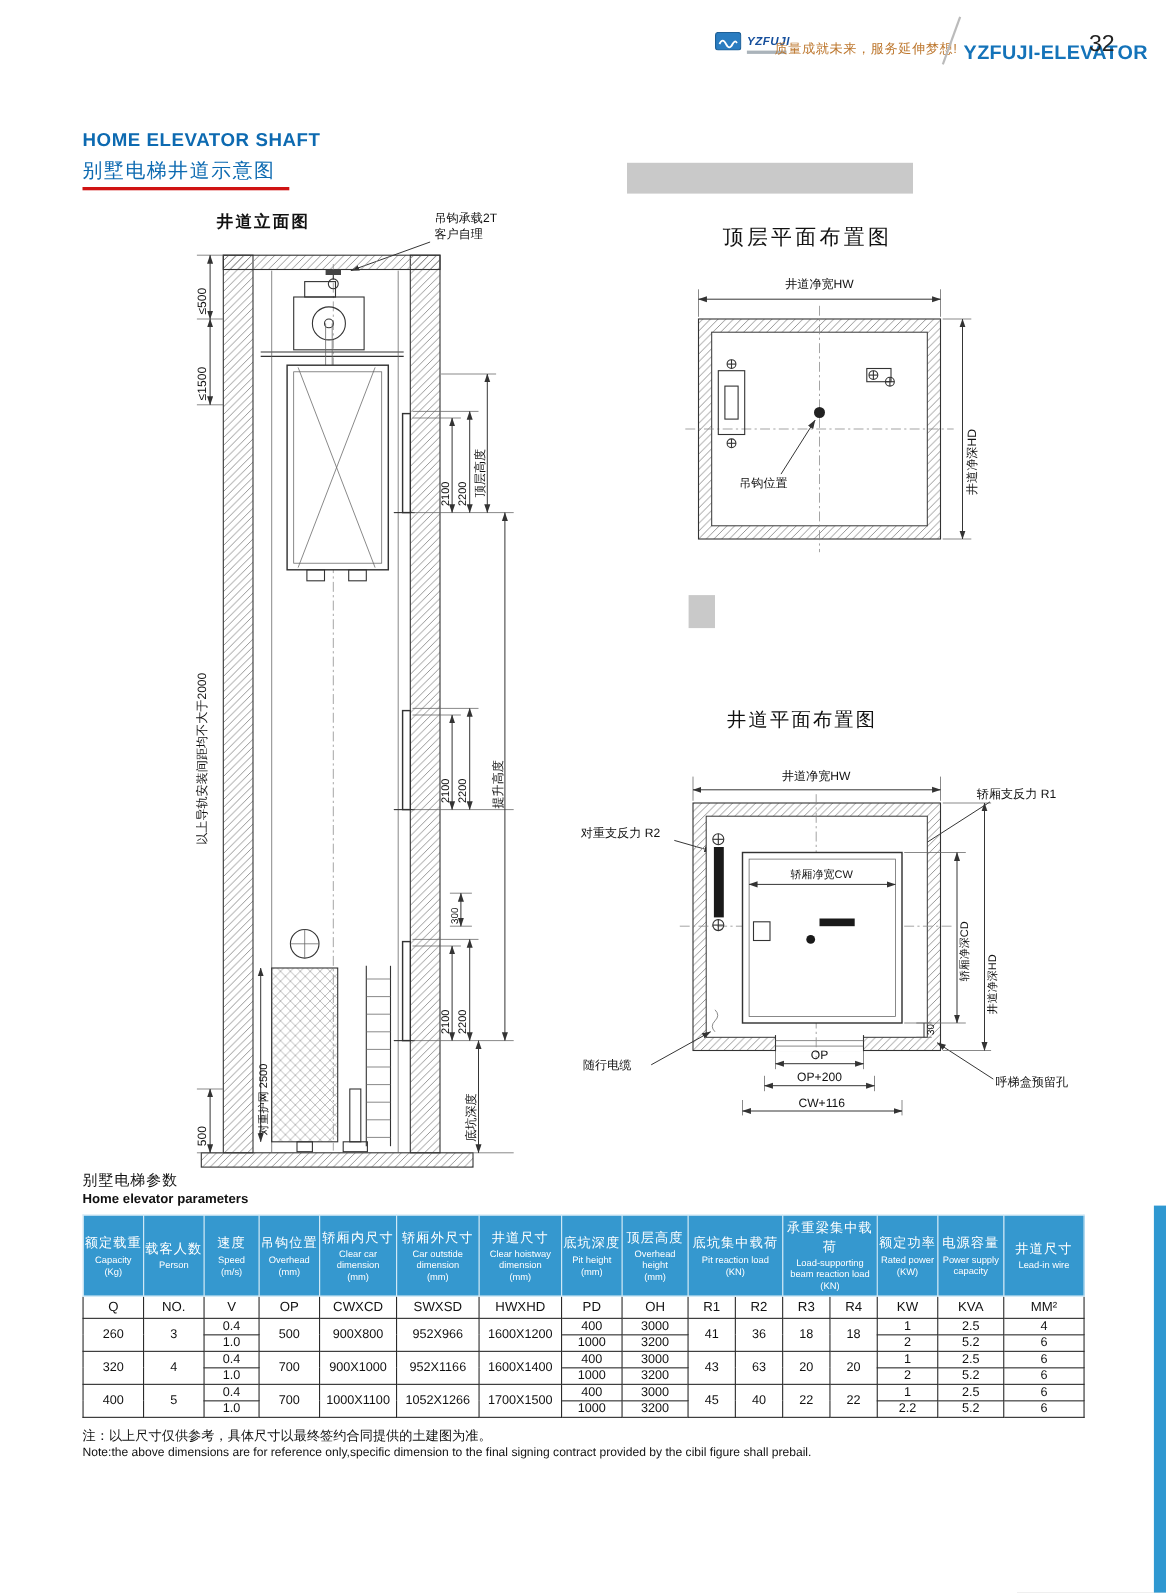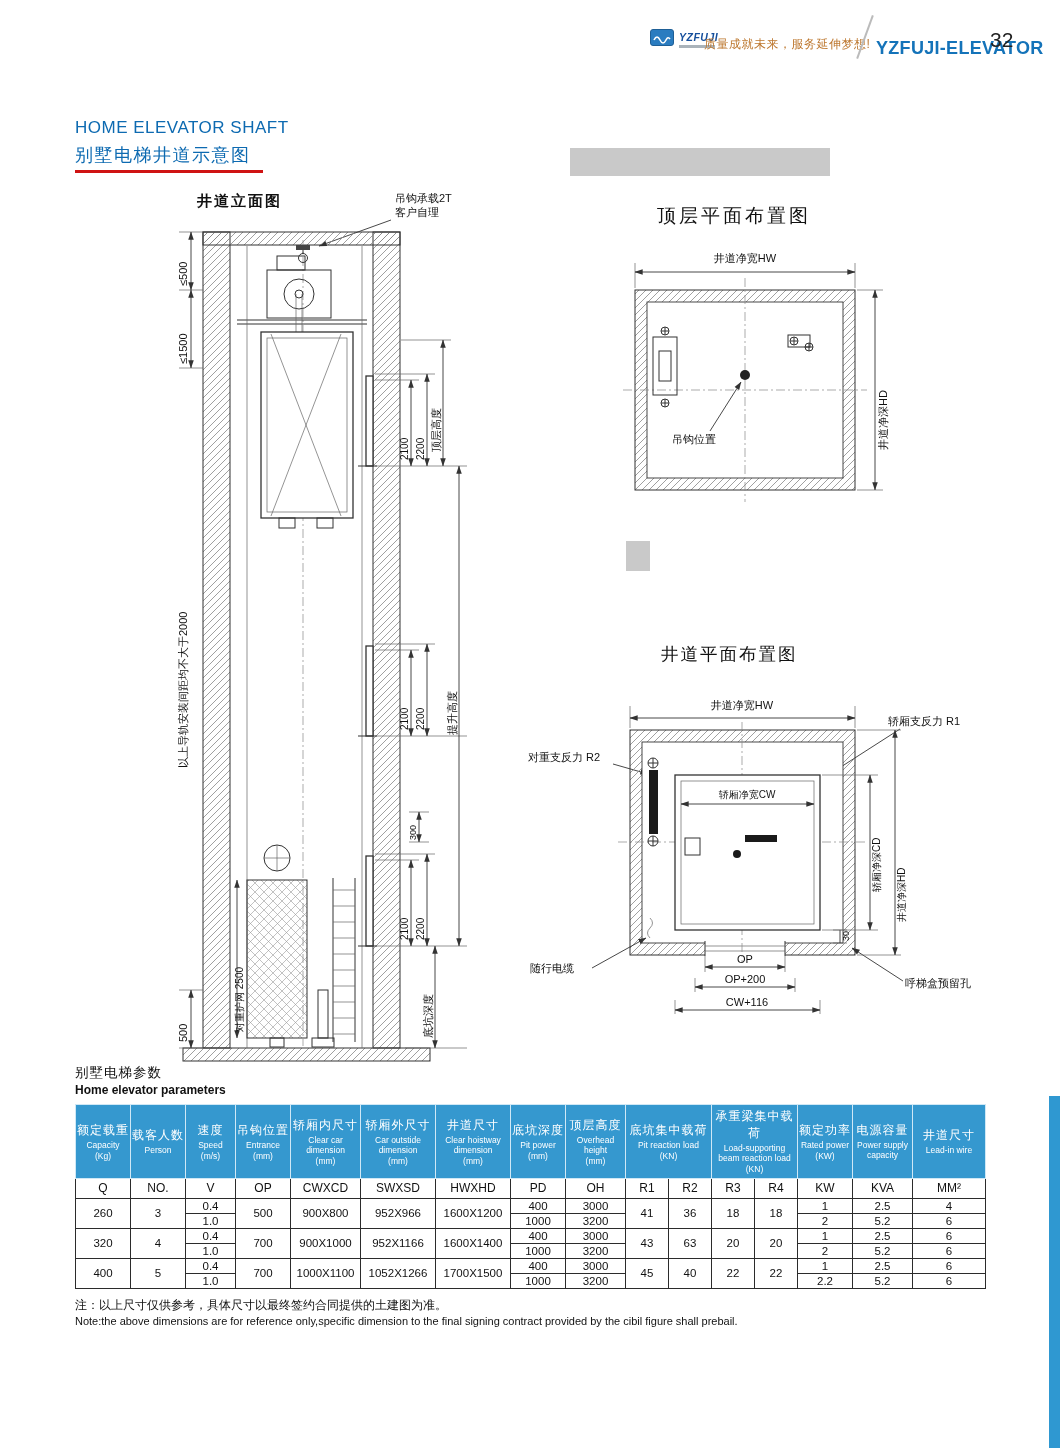--- a/index.html
+++ b/index.html
@@ -10,21 +10,21 @@
   
   .logo-wrap{left:650px;top:29px;display:flex;align-items:center;gap:5px}
   .logo-tx{font-size:10.5px;font-weight:bold;font-style:italic;color:#164f9c;letter-spacing:.5px}
   .logo-sub{width:36px;height:3px;background:#aab3ba;margin-top:2px}
   .slogan{left:704px;top:36px;font-size:12px;color:#bd772e;letter-spacing:.5px}
   .slash{left:864px;top:14px;width:2px;height:46px;background:#bbb;transform:rotate(20deg)}
   .brand{left:876px;top:38px;font-size:18px;font-weight:bold;color:#1473b9;letter-spacing:.3px}
   .pageno{left:990px;top:28px;font-size:21px;color:#222}
 
   
-  .t-en{color:#0d6ab1;font-weight:normal;font-size:17px;letter-spacing:.5px}
+  .t-en{color:#0d6ab1;font-weight:bold;font-size:17px;letter-spacing:.5px}
   .t-zh{color:#0d6ab1;font-weight:normal;font-size:18px;margin-top:5px;letter-spacing:1.5px}
   .t-underline{width:188px;height:3px;background:#cf1313;margin-top:3px}
 
   .ph-zh{font-size:13.5px;color:#111;letter-spacing:1px}
   .ph-en{font-size:12px;font-weight:bold;color:#111;margin-top:1px}
   .note-zh{font-size:12px;color:#111}
   .note-en{font-size:11px;color:#111}
   .edge-band{left:1049px;top:1096px;width:11px;height:352px;background:#2f98d1}
 
   
@@ -429,41 +429,41 @@
             <div class="hen">Person</div>
             <div class="hen"></div>
           </th>
           <th colspan="1" class="gh">
             <div class="hzh">速度</div>
             <div class="hen">Speed</div>
             <div class="hen">(m/s)</div>
           </th>
           <th colspan="1" class="gh">
             <div class="hzh">吊钩位置</div>
-            <div class="hen">Entrance</div>
+            <div class="hen">Overhead</div>
             <div class="hen">(mm)</div>
           </th>
           <th colspan="1" class="gh">
             <div class="hzh">轿厢内尺寸</div>
             <div class="hen">Clear car dimension</div>
             <div class="hen">(mm)</div>
           </th>
           <th colspan="1" class="gh">
             <div class="hzh">轿厢外尺寸</div>
             <div class="hen">Car outstide dimension</div>
             <div class="hen">(mm)</div>
           </th>
           <th colspan="1" class="gh">
             <div class="hzh">井道尺寸</div>
             <div class="hen">Clear hoistway dimension</div>
             <div class="hen">(mm)</div>
           </th>
           <th colspan="1" class="gh">
             <div class="hzh">底坑深度</div>
-            <div class="hen">Pit power</div>
+            <div class="hen">Pit height</div>
             <div class="hen">(mm)</div>
           </th>
           <th colspan="1" class="gh">
             <div class="hzh">顶层高度</div>
             <div class="hen">Overhead height</div>
             <div class="hen">(mm)</div>
           </th>
           <th colspan="2" class="gh">
             <div class="hzh">底坑集中载荷</div>
             <div class="hen">Pit reaction load</div>

